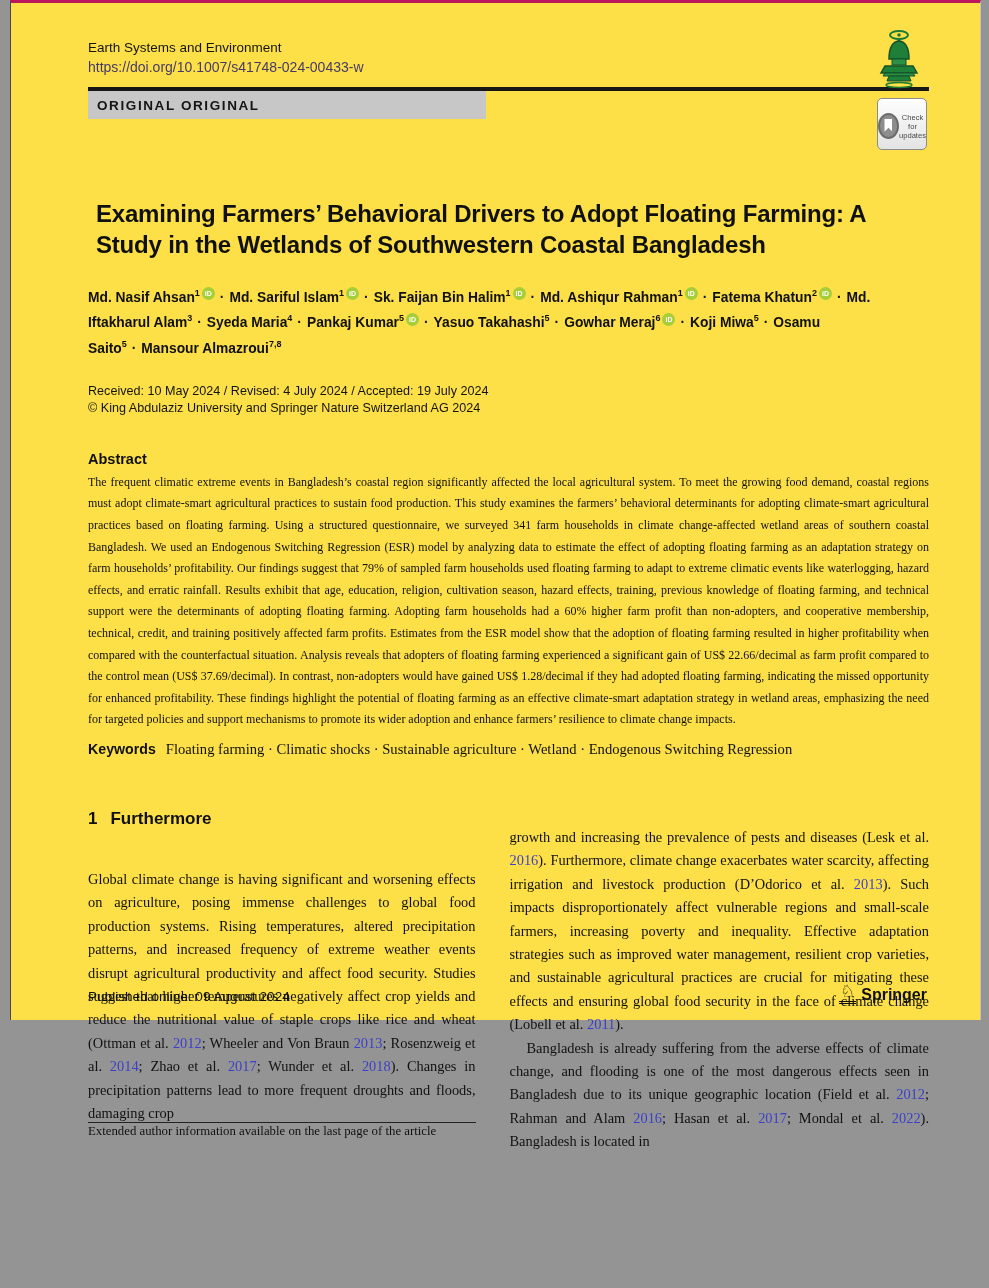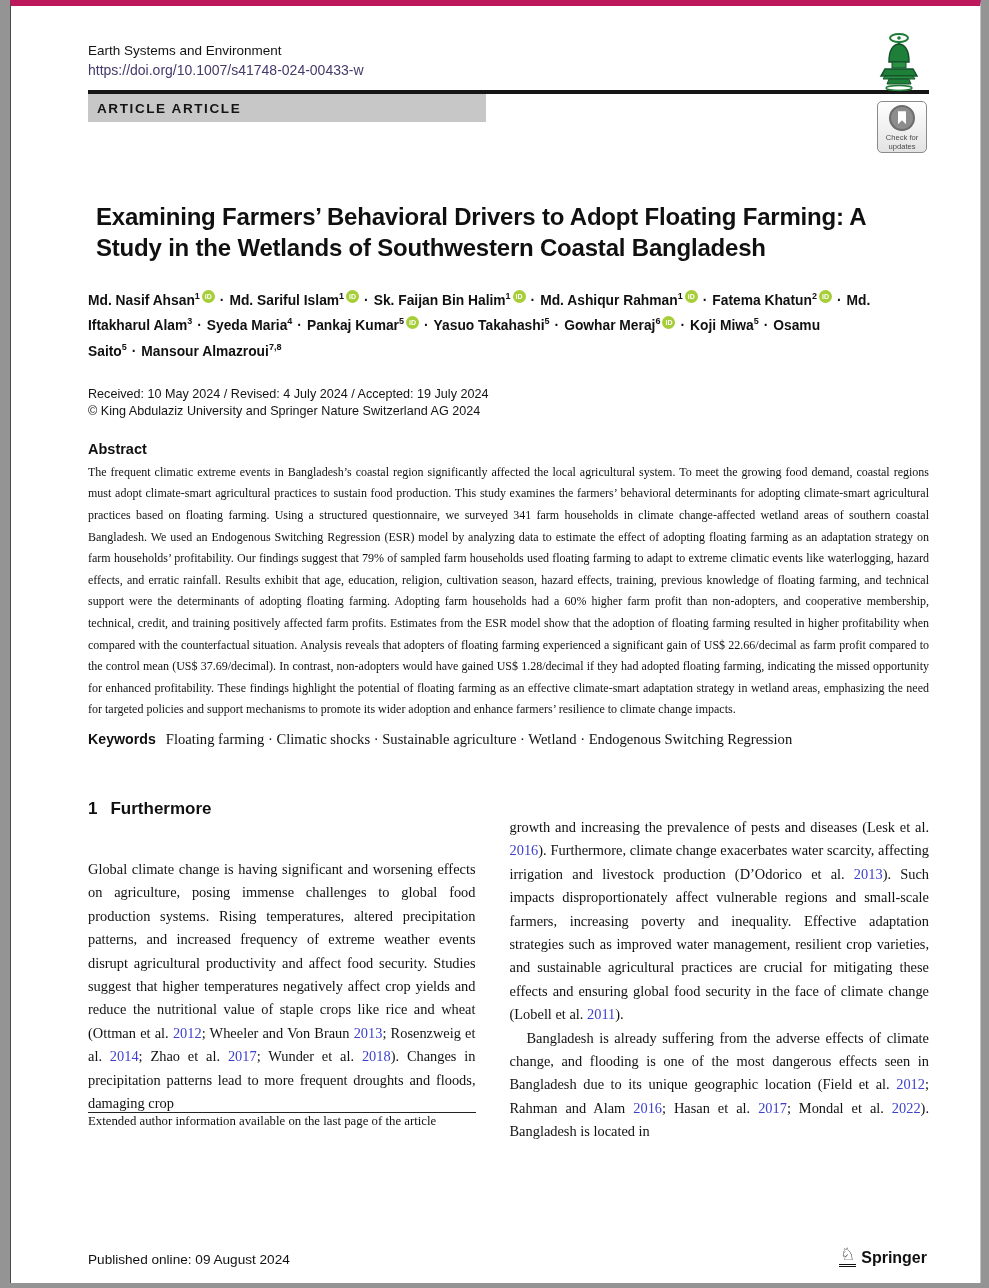--- a/index.html
+++ b/index.html
@@ -6,25 +6,25 @@
   body{
     width:989px;height:1288px;
     background:#949494;
     position:relative;
     overflow:hidden;
     font-family:"Liberation Sans", sans-serif;
     color:#161616;
   }
   .page{
     position:absolute;left:10px;top:0;
-    width:971px;height:1283px;
-    background:#ffffff;
+    width:971px;height:1020px;
+    background:#fde047;
     border-left:1px solid #4a4a4a;
     border-right:1px solid #c2c2c2;
-    border-top:6px solid #be185d;
+    border-top:3px solid #be185d;
     box-sizing:border-box;
   }
   .content{
     position:relative;
     padding:36px 51px 0 77px;
   }
   
   .jhead{line-height:1.3;}
   .journal{font-size:13.5px;color:#141414;}
   .doi{font-size:14px;color:#45396a;text-decoration:none;display:inline-block;}
@@ -35,21 +35,21 @@
     display:inline-block;box-sizing:border-box;
     width:398px;background:#c7c7c7;
     padding:7px 10px 6px 9px;
     font-size:13.5px;font-weight:bold;letter-spacing:1.6px;color:#141414;
   }
   .badge{
     position:absolute;right:2px;top:7px;
     width:50px;height:52px;box-sizing:border-box;
     border:1px solid #8b8b8b;border-radius:5px;
     background:linear-gradient(#ffffff,#e3e3e3);
-    display:flex;flex-direction:column;align-items:center;
+    display:flex;flex-direction:row;align-items:center;
     padding-top:3px;cursor:pointer;
   }
   .badge-circle{
     width:22px;height:22px;border-radius:50%;
     background:#8d8d8d;border:2px solid #6c6c6c;
     display:flex;align-items:center;justify-content:center;
   }
   .bookmark{
     width:8px;height:13px;background:#ffffff;
     clip-path:polygon(0 0,100% 0,100% 100%,50% 68%,0 100%);
@@ -69,21 +69,21 @@
   .authors sup{font-size:9px;font-weight:bold;}
   .orcid{
     display:inline-block;width:13px;height:13px;border-radius:50%;
     background:#a6ce39;color:#ffffff;
     font-size:7px;font-weight:bold;line-height:13px;text-align:center;
     margin-left:2px;vertical-align:super;cursor:pointer;
   }
   .dot{margin:0 5px;}
   .dates{margin-top:21px;font-size:12.6px;line-height:1.4;color:#141414;}
   
-  .abstract{margin-top:20px;}
+  .abstract{margin-top:33px;}
   .abstract-h{font-size:14.5px;font-weight:bold;color:#101010;}
   .abstract-body{
     font-family:"Liberation Serif", serif;
     font-size:12px;line-height:21.6px;text-align:justify;
     margin-top:5px;color:#111111;
   }
   .keywords{
     margin-top:10px;
     font-family:"Liberation Serif", serif;font-size:14.6px;color:#111111;
   }
@@ -151,21 +151,21 @@
         <path d="M8 44 L44 44 L40 37 L12 37 Z" fill="#1e8038" stroke="#14512a" stroke-width="1.5"></path>
         <path d="M10 47 L42 47 L40 44 L12 44 Z" fill="#2a9144" stroke="#14512a" stroke-width="1"></path>
         <path d="M14 52 L38 52 L36 47 L16 47 Z" fill="#1e8038" stroke="#14512a" stroke-width="1"></path>
         <ellipse cx="26" cy="56" rx="13" ry="2.5" fill="none" stroke="#1c7a33" stroke-width="1.5"></ellipse>
       </svg>
     </div>
 
     <div class="rule-black"></div>
 
     <div class="type-row">
-      <div class="type-bar">ARTICLE ARTICLE</div>
+      <div class="type-bar">ORIGINAL ORIGINAL</div>
       <div class="badge">
         <div class="badge-circle">
           <div class="bookmark"></div>
         </div>
         <div class="badge-text">
           <div>Check for</div>
           <div>updates</div>
         </div>
       </div>
     </div>

